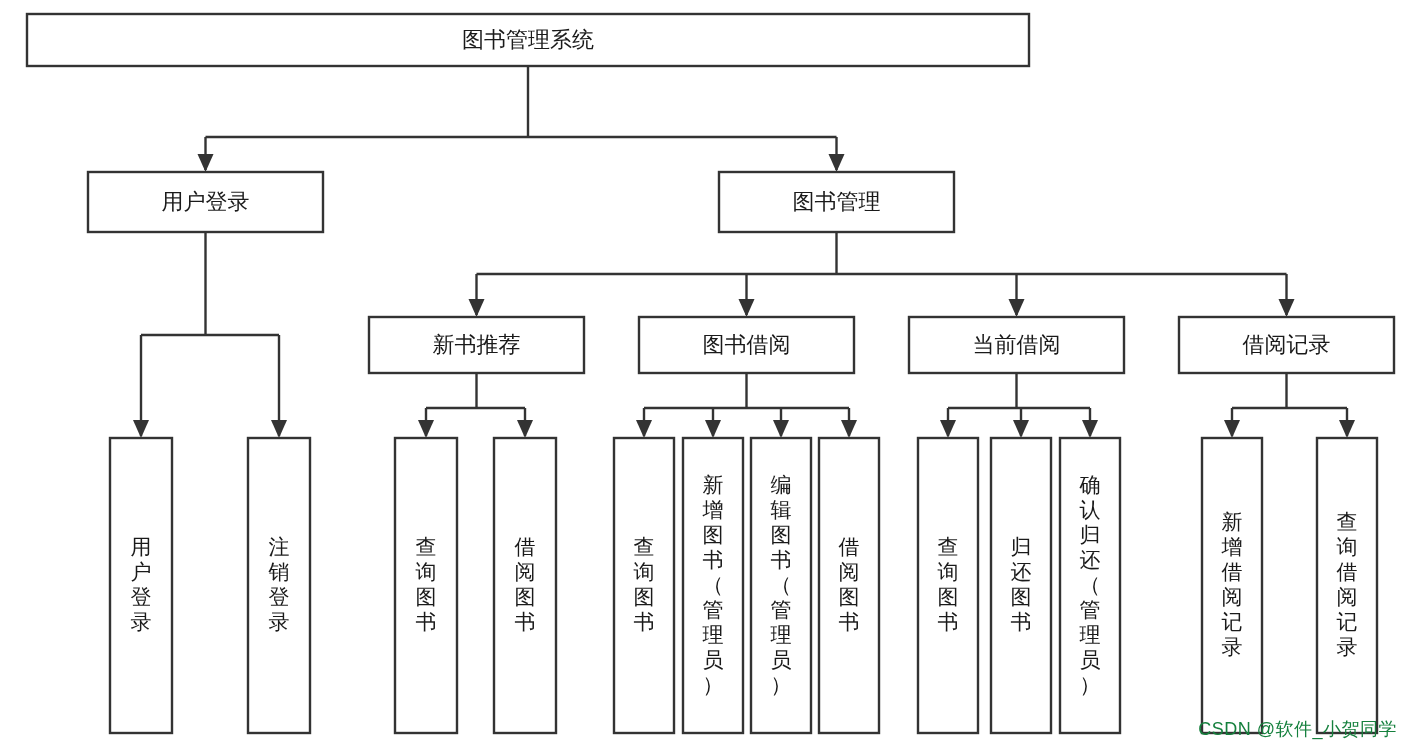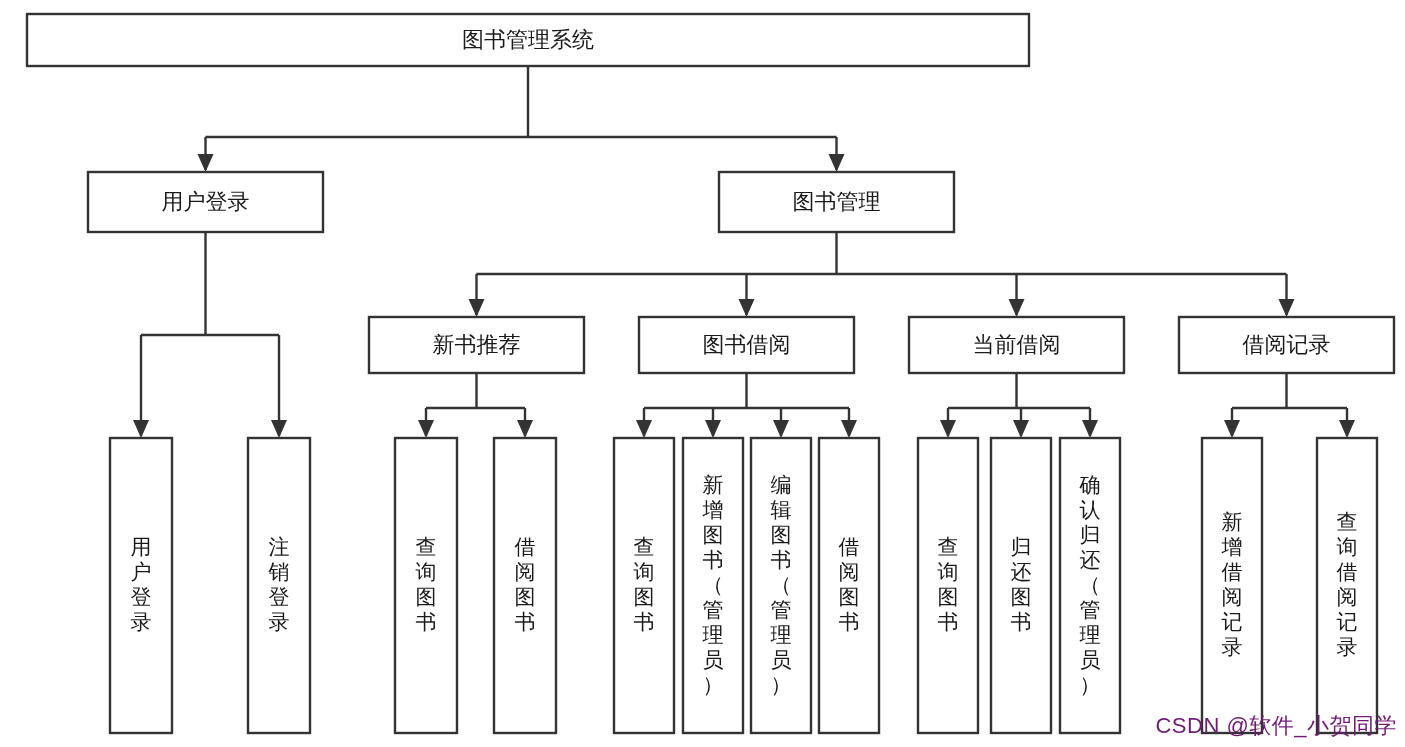--- a/index.html
+++ b/index.html
@@ -39,22 +39,22 @@
     stroke-width: 2.4;
     fill: none;
     stroke-linecap: butt;
   }
   .arrow-head { fill: #333333; stroke: none; }
   .watermark {
     position: absolute;
     right: 8px;
     bottom: 6px;
     font-family: "Liberation Sans", "DejaVu Sans", sans-serif;
-    font-size: 22px;
-    color: #701a75;
+    font-size: 18px;
+    color: #15803d;
     letter-spacing: 0.5px;
     white-space: nowrap;
     pointer-events: none;
     text-align: center;
   }
 </style>
 </head>
 <body>
 
 <div id="diagram-root">

